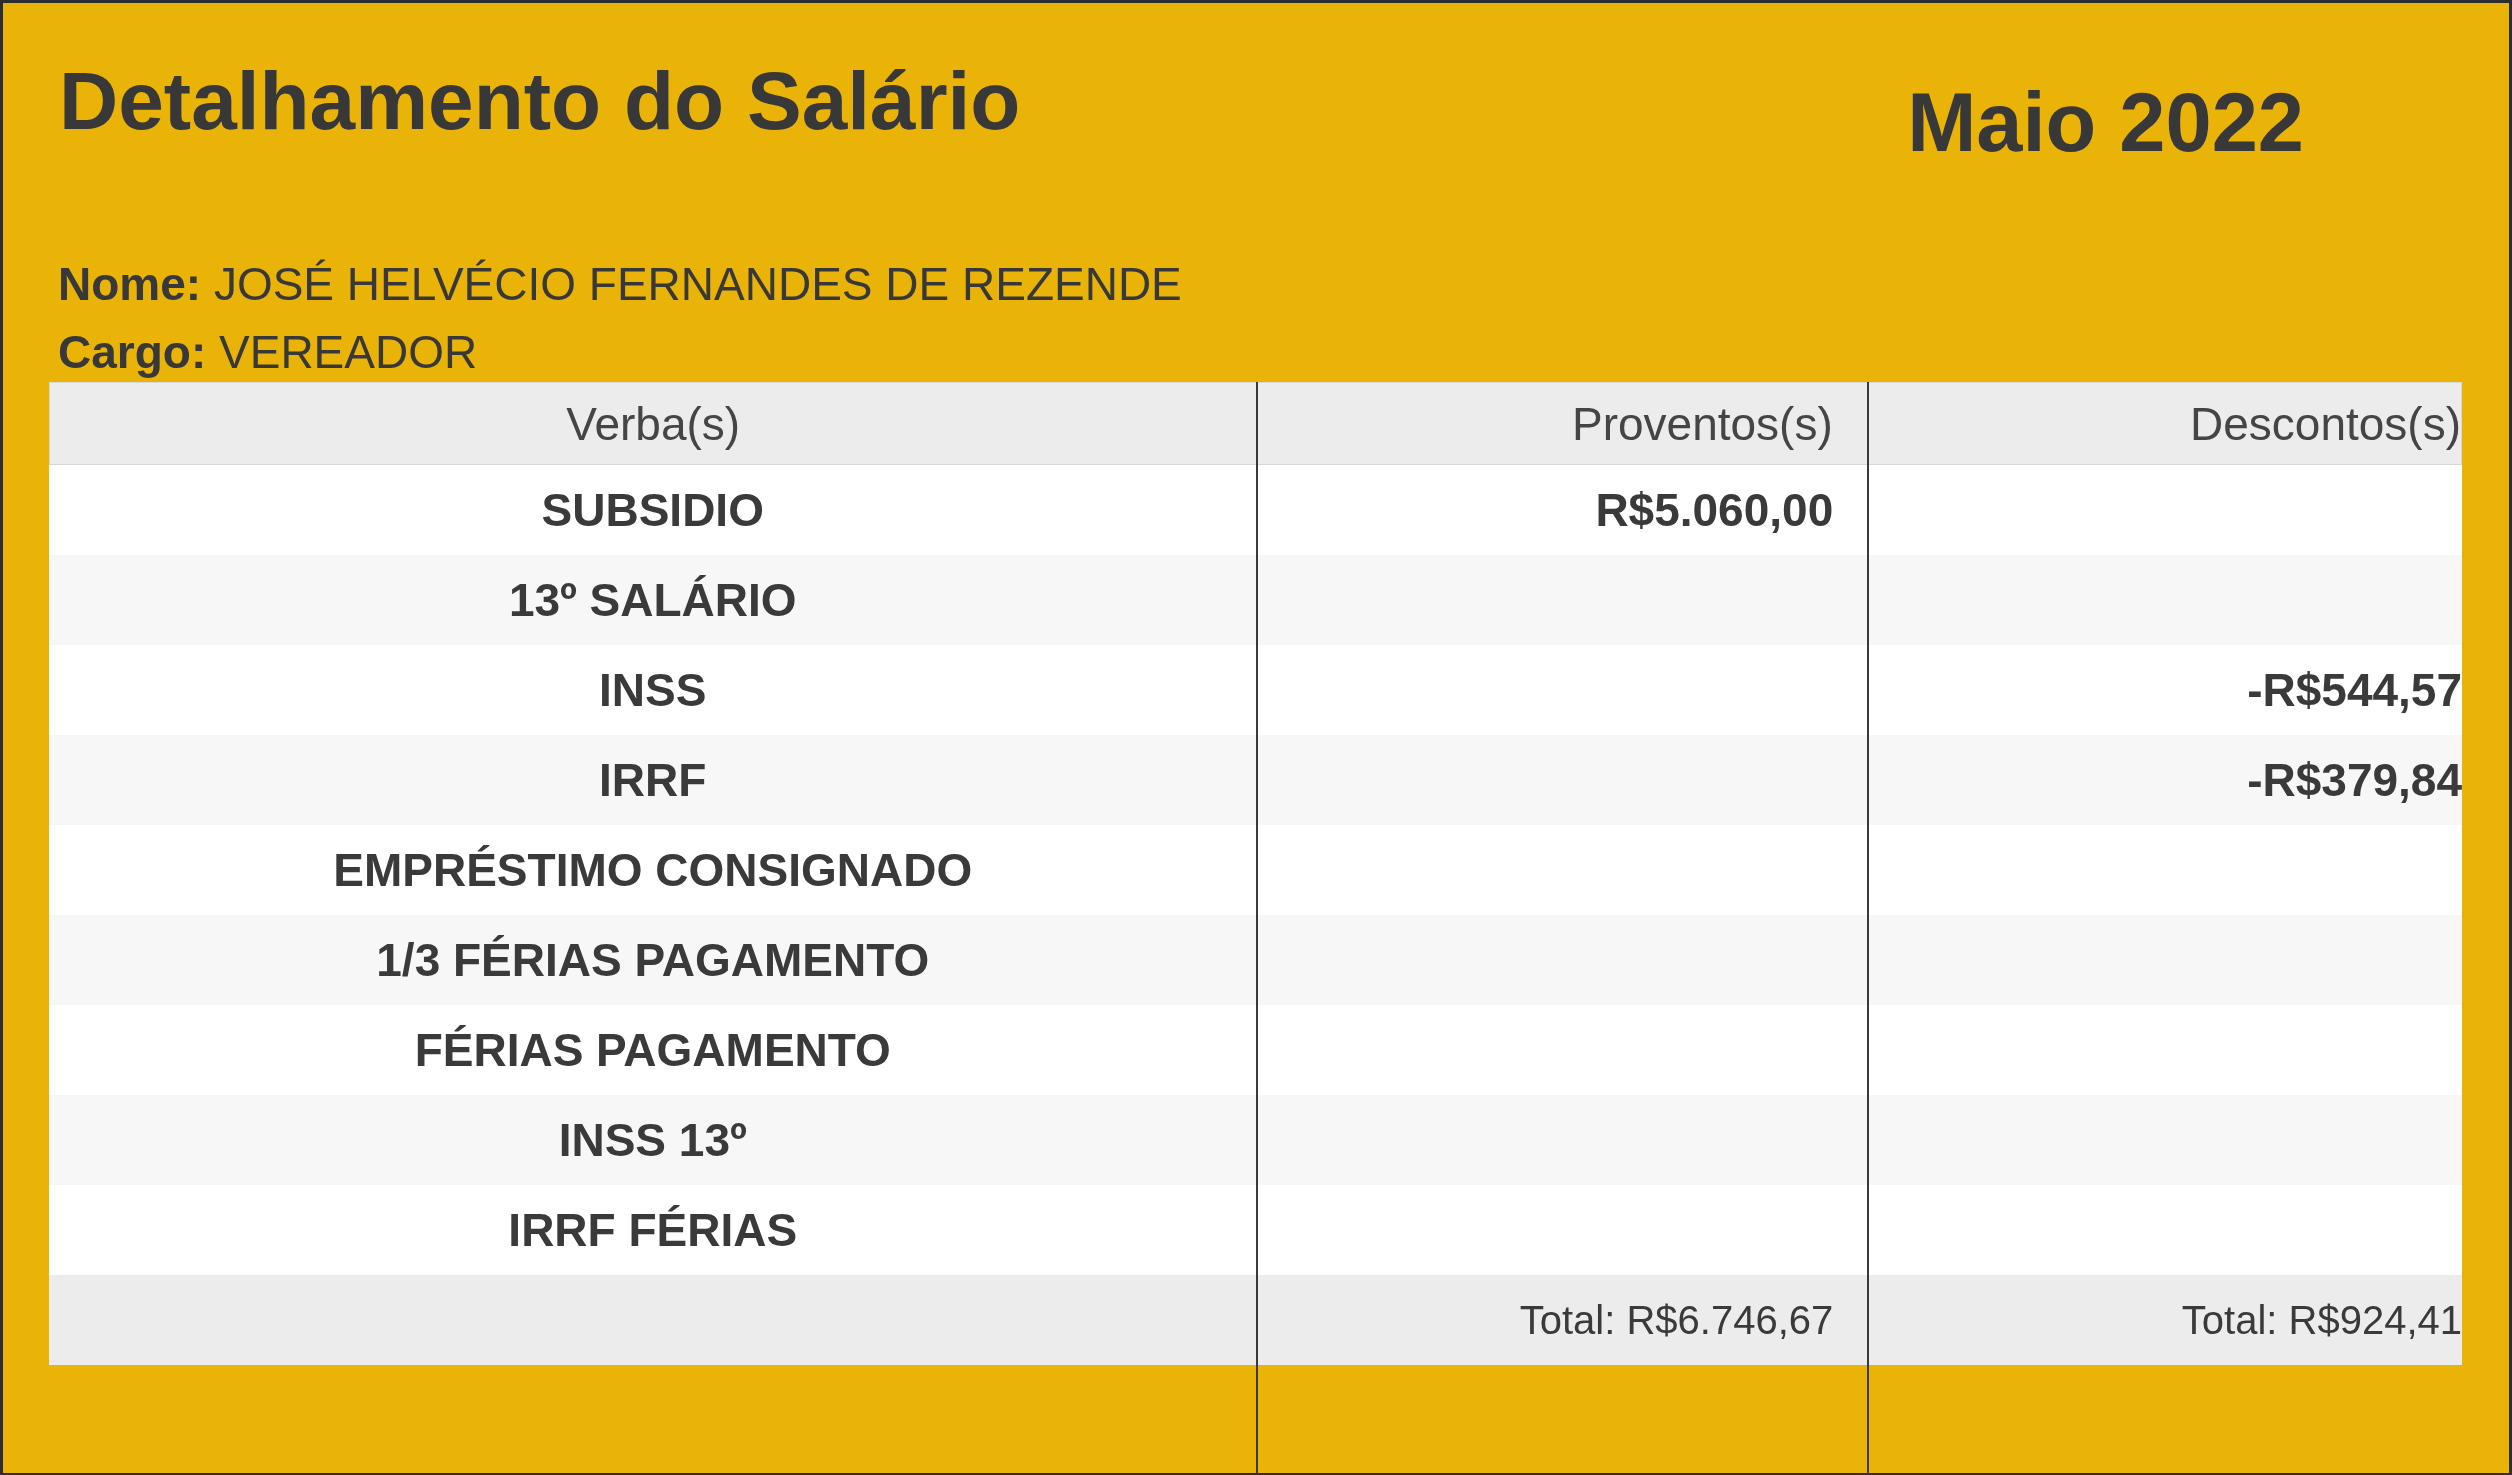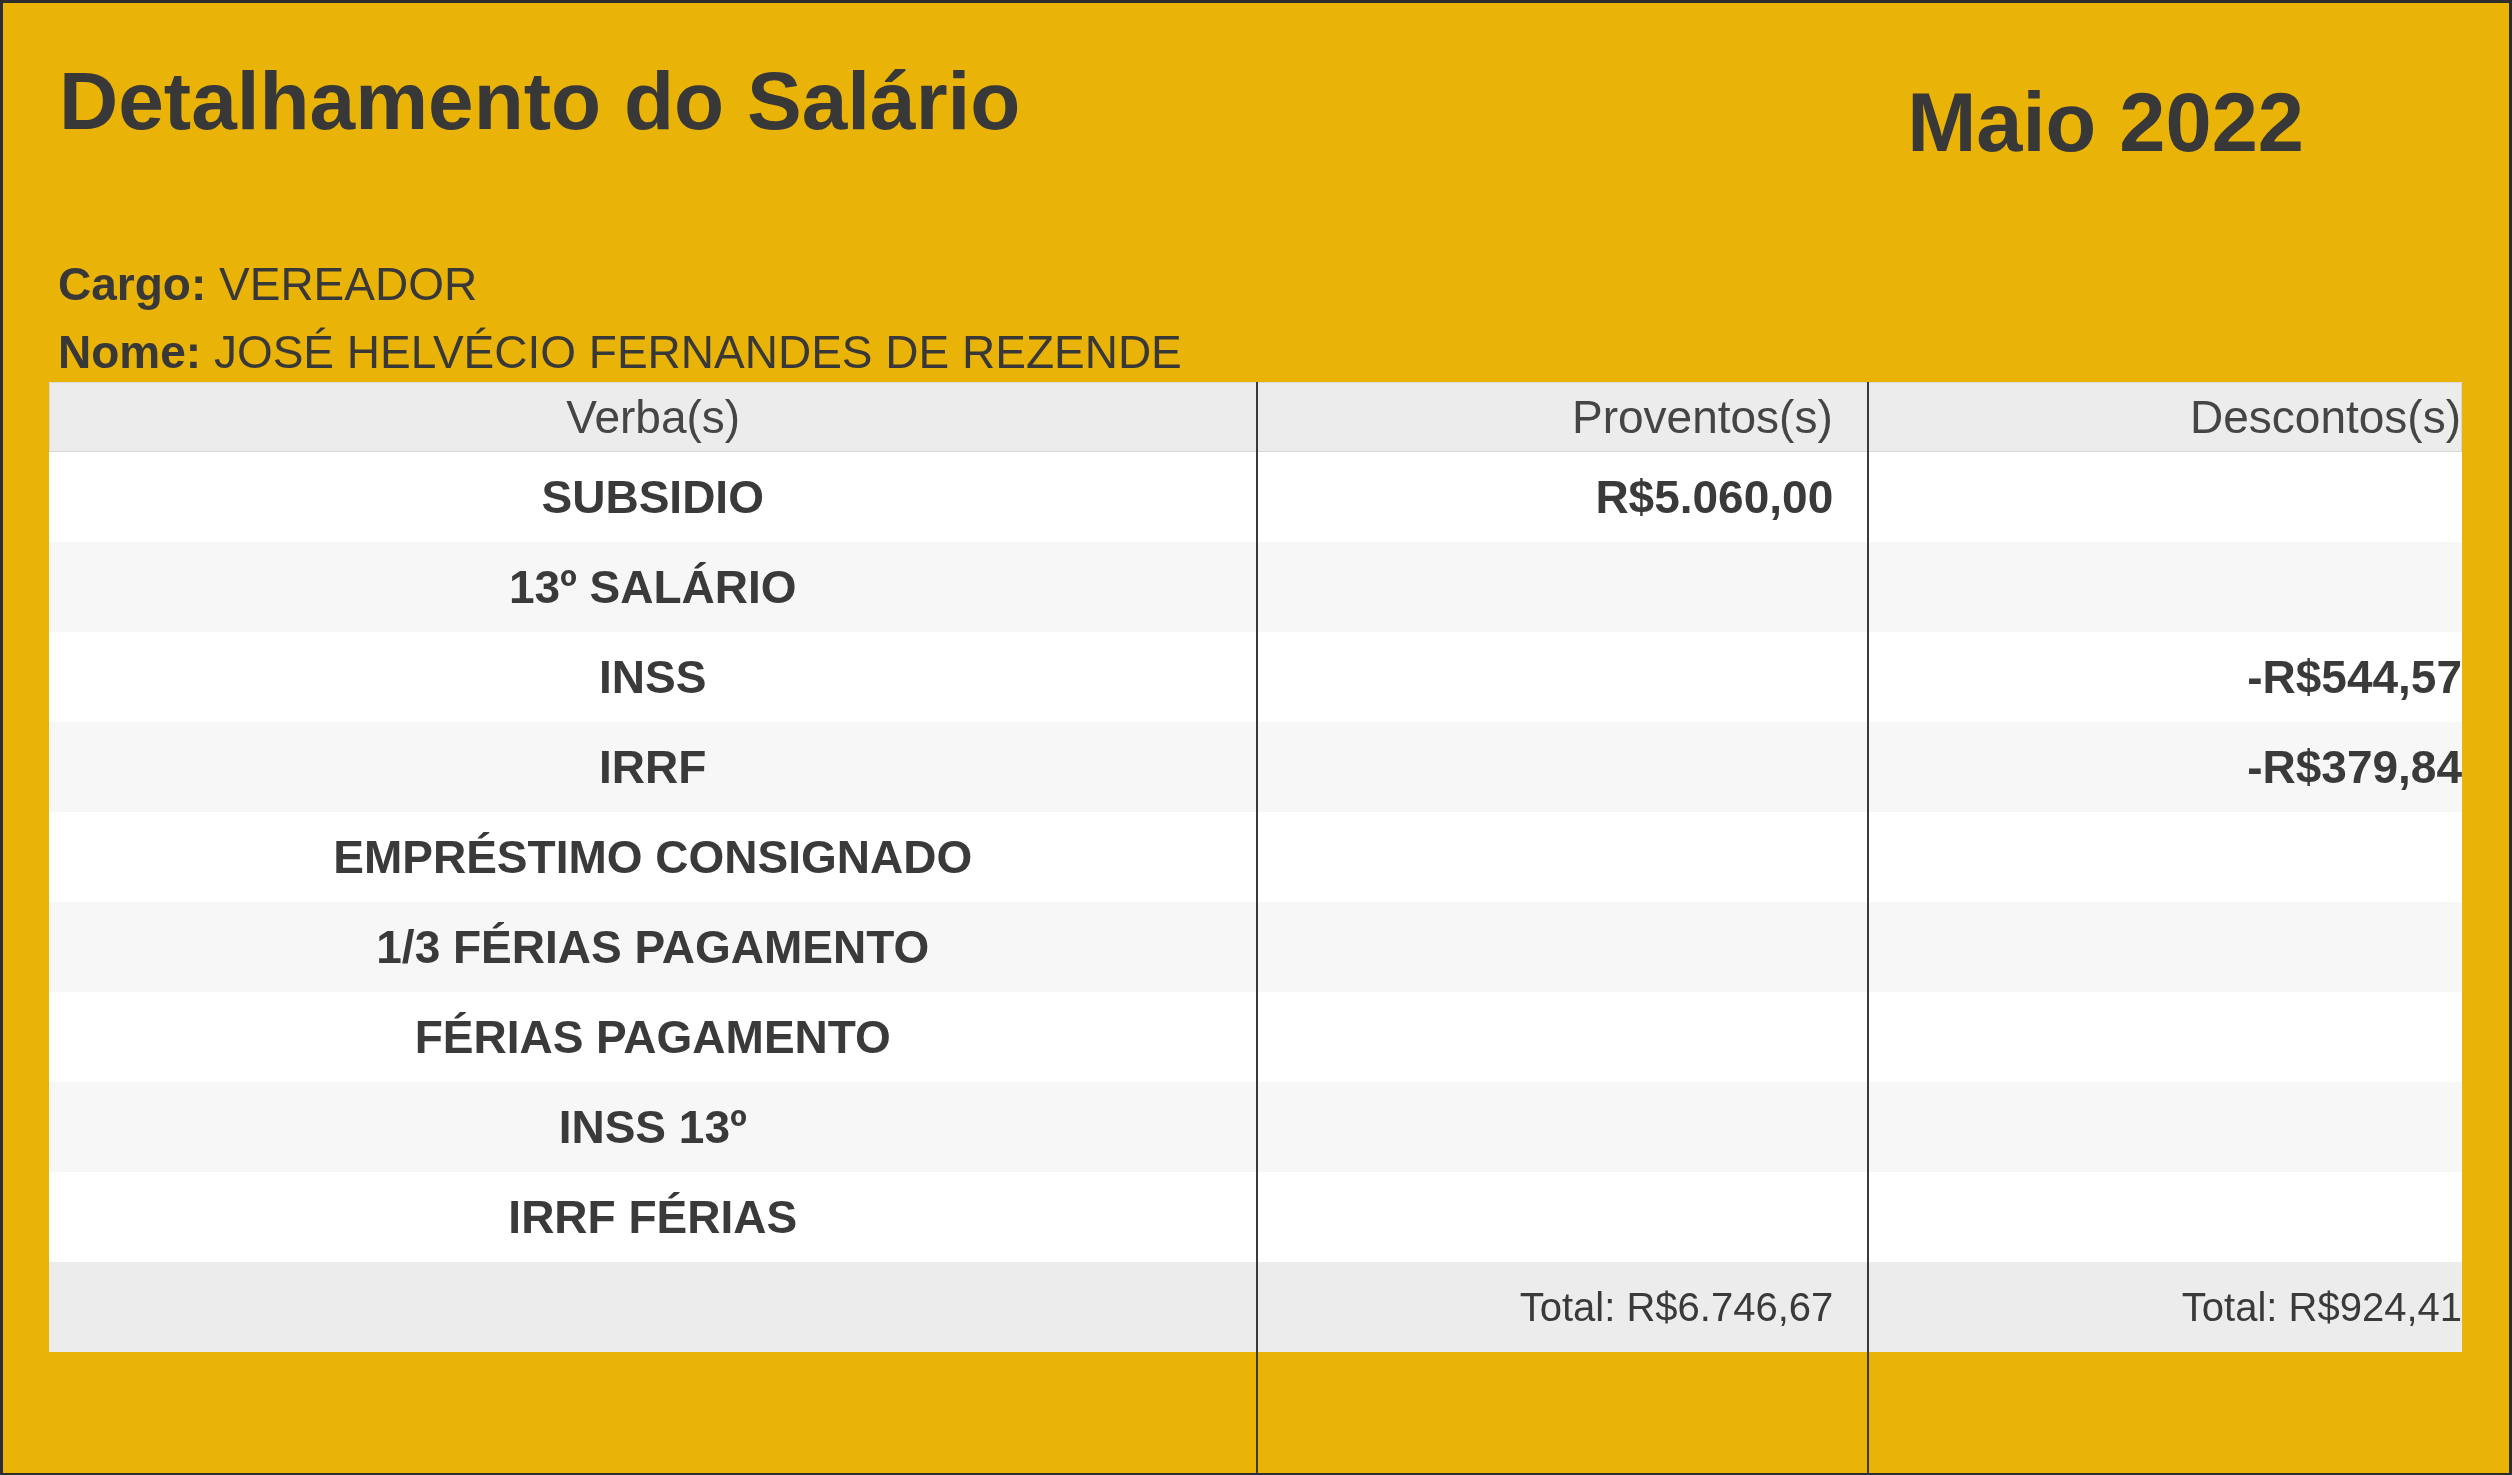--- a/index.html
+++ b/index.html
@@ -53,21 +53,21 @@
     width: 2413px;
   }
   .trow, .thead, .ttotals {
     display: flex;
     width: 2413px;
     height: 90px;
     align-items: center;
     box-sizing: border-box;
   }
   .thead {
-    height: 70px;
+    height: 83px;
     background: #ececec;
     border: 0.8px solid #d8d8d8;
     font-size: 46px;
     font-weight: normal;
     color: #454545;
   }
   .trow { background: #ffffff; font-weight: bold; font-size: 46px; }
   .trow.alt { background: #f7f7f7; }
   .ttotals {
     background: #ececec;
@@ -93,26 +93,26 @@
 </head>
 <body>
 
 <div class="page">
 
   <div class="doc-title">Detalhamento do Salário</div>
   <div class="period">Maio 2022</div>
 
   <div class="employee">
     <div>
+      <span class="lbl">Nome:</span>
+      <span class="val">JOSÉ HELVÉCIO FERNANDES DE REZENDE</span>
+    </div>
+    <div>
       <span class="lbl">Cargo:</span>
       <span class="val">VEREADOR</span>
-    </div>
-    <div>
-      <span class="lbl">Nome:</span>
-      <span class="val">JOSÉ HELVÉCIO FERNANDES DE REZENDE</span>
     </div>
   </div>
 
   <div class="table">
 
     <div class="thead">
       <div class="c1">Verba(s)</div>
       <div class="c2">Proventos(s)</div>
       <div class="c3">Descontos(s)</div>
     </div>

